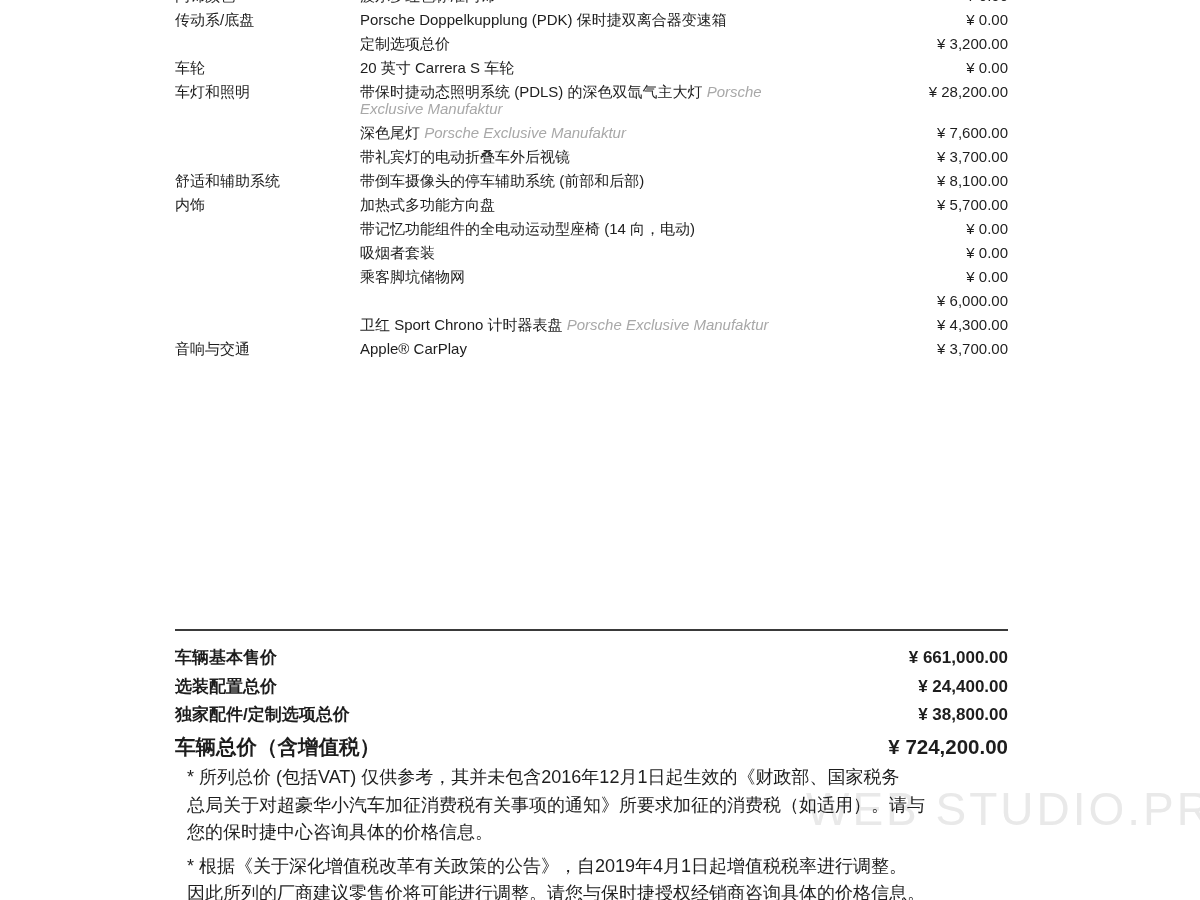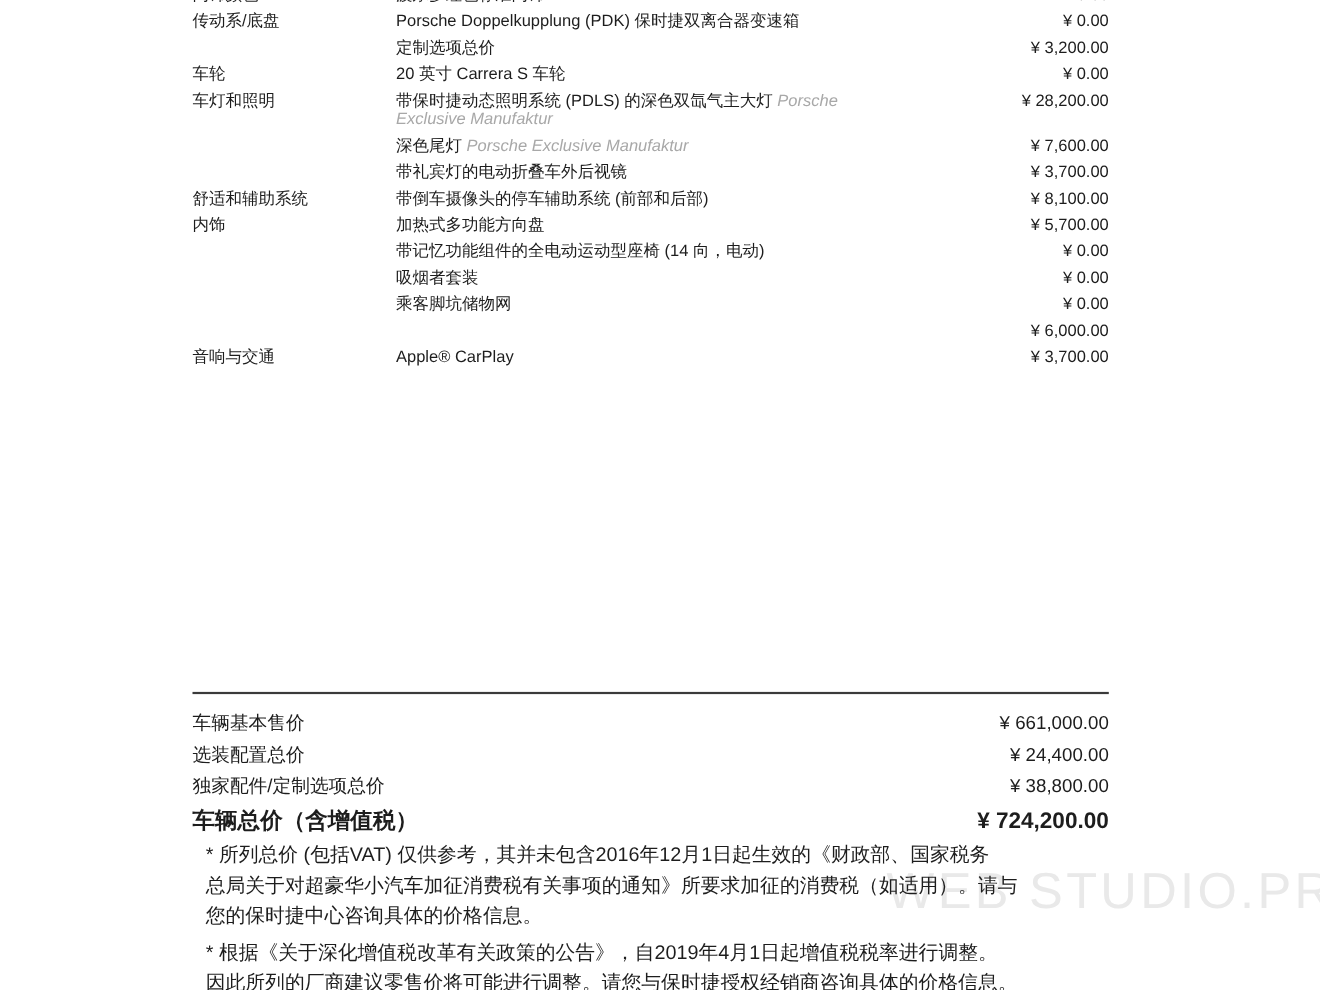--- a/index.html
+++ b/index.html
@@ -58,20 +58,21 @@
   }
   .rule{
     border-top:2px solid #3a3a3a;
     margin-bottom:13px;
   }
   .sum-row{
     display:flex;
     justify-content:space-between;
     font-size:17px;
     line-height:28.5px;
+    font-weight:bold;
   }
   .sum-row.total{
     font-weight:bold;
     font-size:20.5px;
     line-height:34px;
     margin-top:0;
   }
   
   .disclaimers{
     position:absolute;
@@ -166,20 +167,25 @@
     <div class="opt"><span class="opt-text">乘客脚坑储物网</span></div>
     <div class="price">¥ 0.00</div>
   </div>
 
 
   <div class="row">
     <div class="cat"></div>
     <div class="price">¥ 6,000.00</div>
   </div>
 
+  <div class="row">
+    <div class="cat"></div>
+    <div class="opt"><span class="opt-text">卫红 Sport Chrono 计时器表盘 </span><span class="badge">Porsche Exclusive Manufaktur</span></div>
+    <div class="price">¥ 4,300.00</div>
+  </div>
 
   <div class="row">
     <div class="cat">音响与交通</div>
     <div class="opt"><span class="opt-text">Apple® CarPlay</span></div>
     <div class="price">¥ 3,700.00</div>
   </div>
 </div>
 
   <div class="summary">
     <div class="rule"></div>

